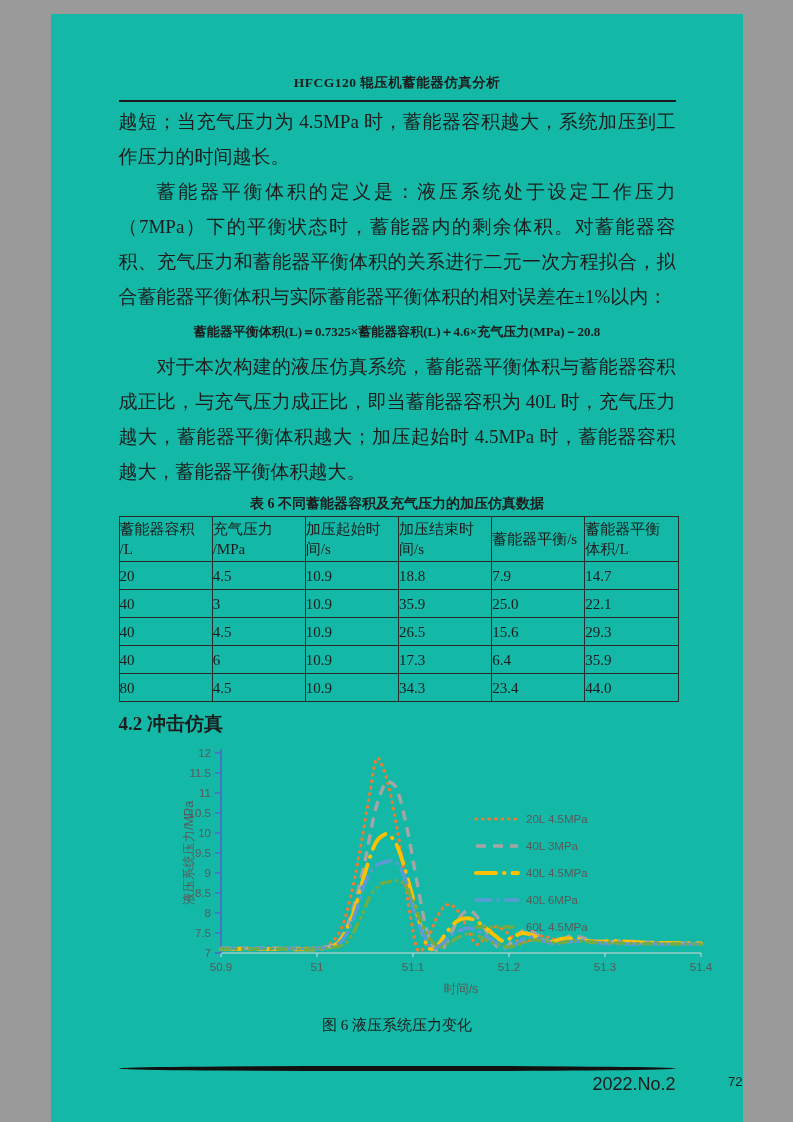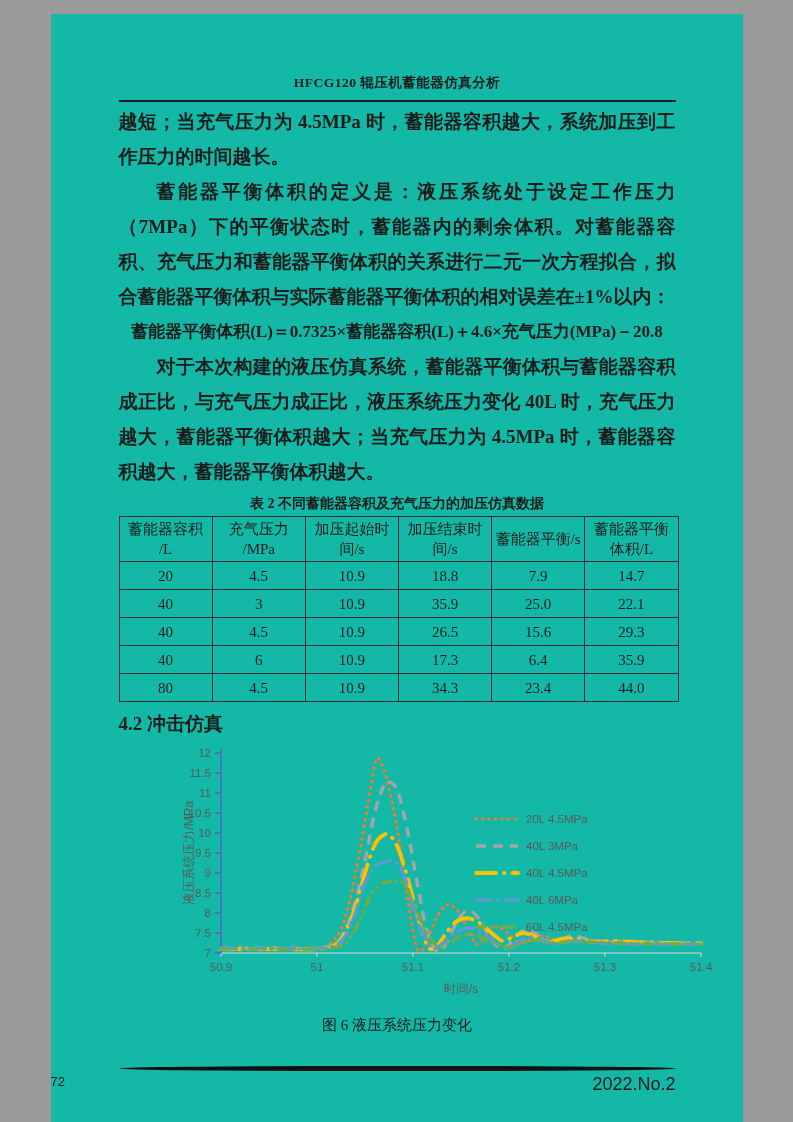--- a/index.html
+++ b/index.html
@@ -13,71 +13,71 @@
     text-align:center; font-size:13.5px; font-weight:bold; letter-spacing:.5px;
   }
   .header-rule {
     position:absolute; top:86px; left:68px; right:67px;
     border-top:2.2px solid #1b1b1b;
   }
   .body {
     position:absolute; top:90px; left:68px; right:67px;
     font-size:19px; line-height:35px; text-align:justify;
   }
-  .para { margin:0; text-indent:2em;font-weight:bold; }
+  .para { margin:0; text-indent:2em; }
   .noindent { text-indent:0; }
-  .formula { margin:0; font-weight:bold; text-align:center; white-space:nowrap; font-size:17px; }
+  .formula { margin:0; font-weight:bold; text-align:center; white-space:nowrap; font-size:13px; }
   .table-caption {
     margin-top:5px; text-align:center; font-weight:bold; font-size:14px; line-height:20px;
   }
   table.data-table {
     width:560px; margin:2px auto 0 auto; border-collapse:collapse; table-layout:fixed;
-    font-size:15px; line-height:20px; text-align:center;
+    font-size:15px; line-height:20px; text-align:left;
   }
   table.data-table th, table.data-table td {
     border:1.6px solid #2b2b2b; padding:0;
     font-weight:normal; text-indent:0;
   }
   table.data-table th { height:44px; white-space:pre-line; vertical-align:middle; }
   table.data-table td { height:27px; }
   .section-heading {
     margin:5px 0 0 0; font-size:19px; line-height:34px; font-weight:bold; text-indent:0;
   }
   .chart-wrap { margin-top:0; }
   .chart-label { font-family:"Liberation Sans","DejaVu Sans",sans-serif; fill:#595959; font-size:11.5px; }
   .chart-axis-title { font-family:"Liberation Sans","DejaVu Sans",sans-serif; fill:#595959; font-size:12.5px; }
   .figure-caption { margin-top:4px; text-align:center; font-size:15px; line-height:22px; text-indent:0; }
   .footer-rule {
     position:absolute; top:1052px; left:68px; right:67px; height:5px;
     background:#111; border-radius:50% / 3px;
   }
   .footer-page-number {
     position:absolute; top:1060px; left:0; width:100%;
-    text-align:left; font-size:13px; font-family:"Liberation Sans","DejaVu Sans",sans-serif;
+    text-align:right; font-size:13px; font-family:"Liberation Sans","DejaVu Sans",sans-serif;
   }
   .footer-issue {
     position:absolute; top:1060px; right:67px;
     font-size:18px; font-family:"Liberation Sans","DejaVu Sans",sans-serif;
   }
 </style>
 </head>
 <body>
 
 <div class="page">
 
   <div class="header-title">HFCG120 辊压机蓄能器仿真分析</div>
   <div class="header-rule"></div>
 
   <div class="body">
     <p class="para noindent">越短；当充气压力为 4.5MPa 时，蓄能器容积越大，系统加压到工作压力的时间越长。</p>
     <p class="para">蓄能器平衡体积的定义是：液压系统处于设定工作压力（7MPa）下的平衡状态时，蓄能器内的剩余体积。对蓄能器容积、充气压力和蓄能器平衡体积的关系进行二元一次方程拟合，拟合蓄能器平衡体积与实际蓄能器平衡体积的相对误差在±1%以内：</p>
     <p class="formula">蓄能器平衡体积(L)＝0.7325×蓄能器容积(L)＋4.6×充气压力(MPa)－20.8</p>
-    <p class="para">对于本次构建的液压仿真系统，蓄能器平衡体积与蓄能器容积成正比，与充气压力成正比，液压系统压力变化 40L 时，充气压力越大，蓄能器平衡体积越大；当充气压力为 4.5MPa 时，蓄能器容积越大，蓄能器平衡体积越大。</p>
-
-    <div class="table-caption">表 2 不同蓄能器容积及充气压力的加压仿真数据</div>
+    <p class="para">对于本次构建的液压仿真系统，蓄能器平衡体积与蓄能器容积成正比，与充气压力成正比，即当蓄能器容积为 40L 时，充气压力越大，蓄能器平衡体积越大；加压起始时 4.5MPa 时，蓄能器容积越大，蓄能器平衡体积越大。</p>
+
+    <div class="table-caption">表 6 不同蓄能器容积及充气压力的加压仿真数据</div>
     <table class="data-table">
       <thead id="table-head">
           <tr>
             <th>蓄能器容积
 /L</th>
             <th>充气压力
 /MPa</th>
             <th>加压起始时
 间/s</th>
             <th>加压结束时

